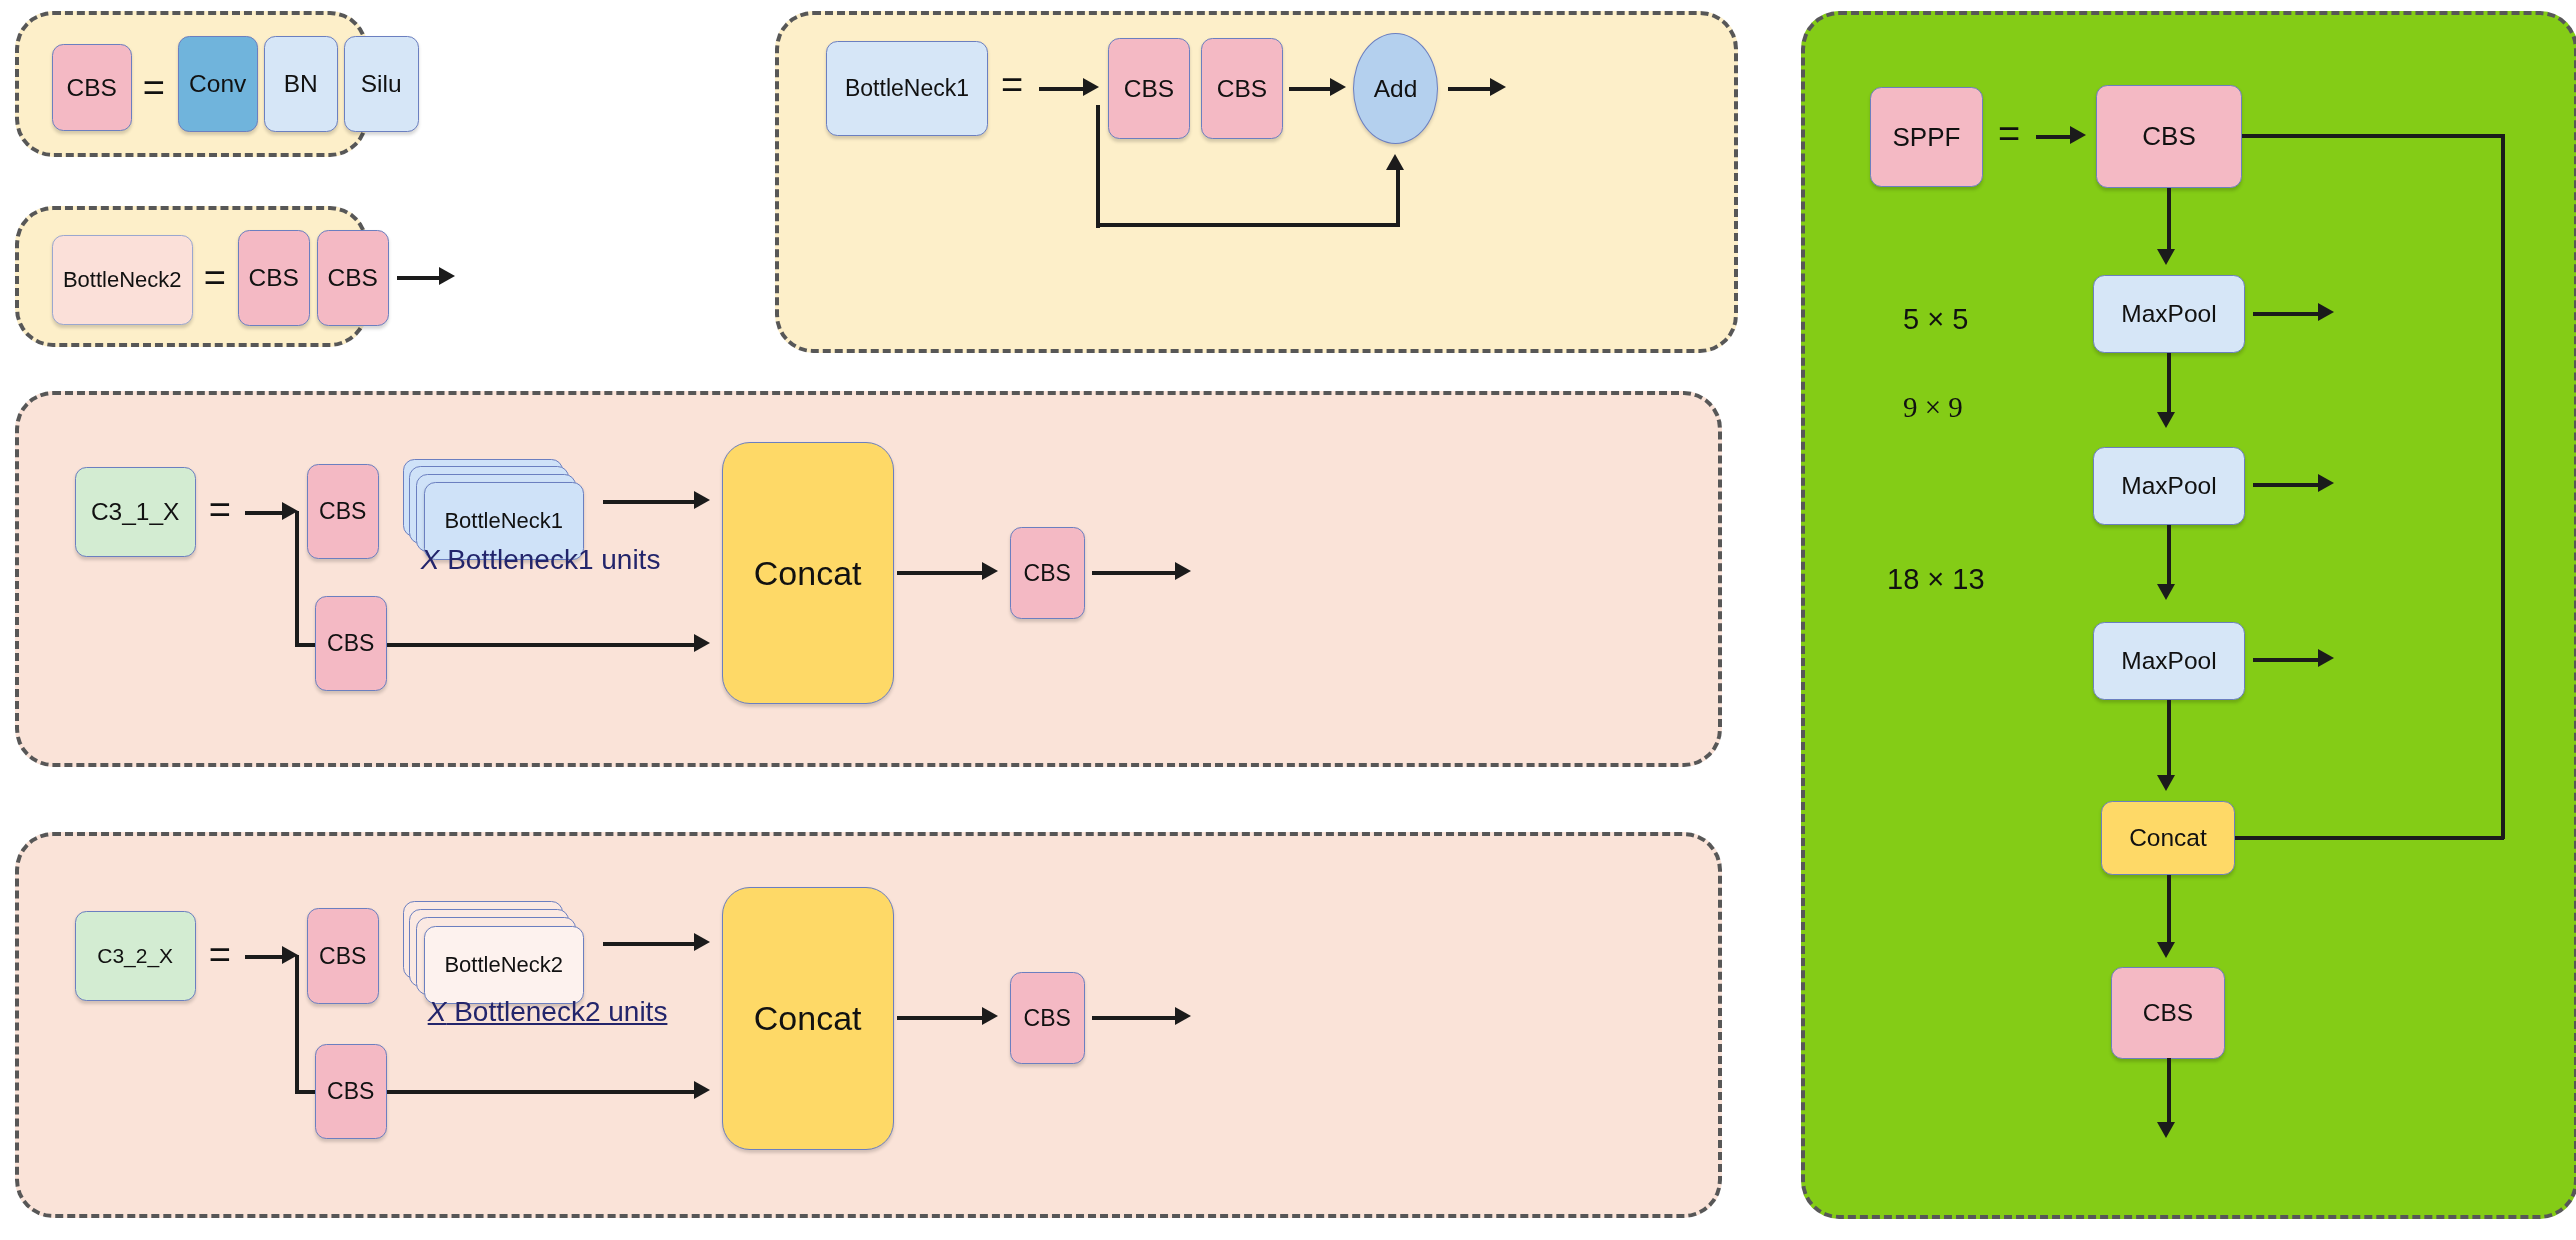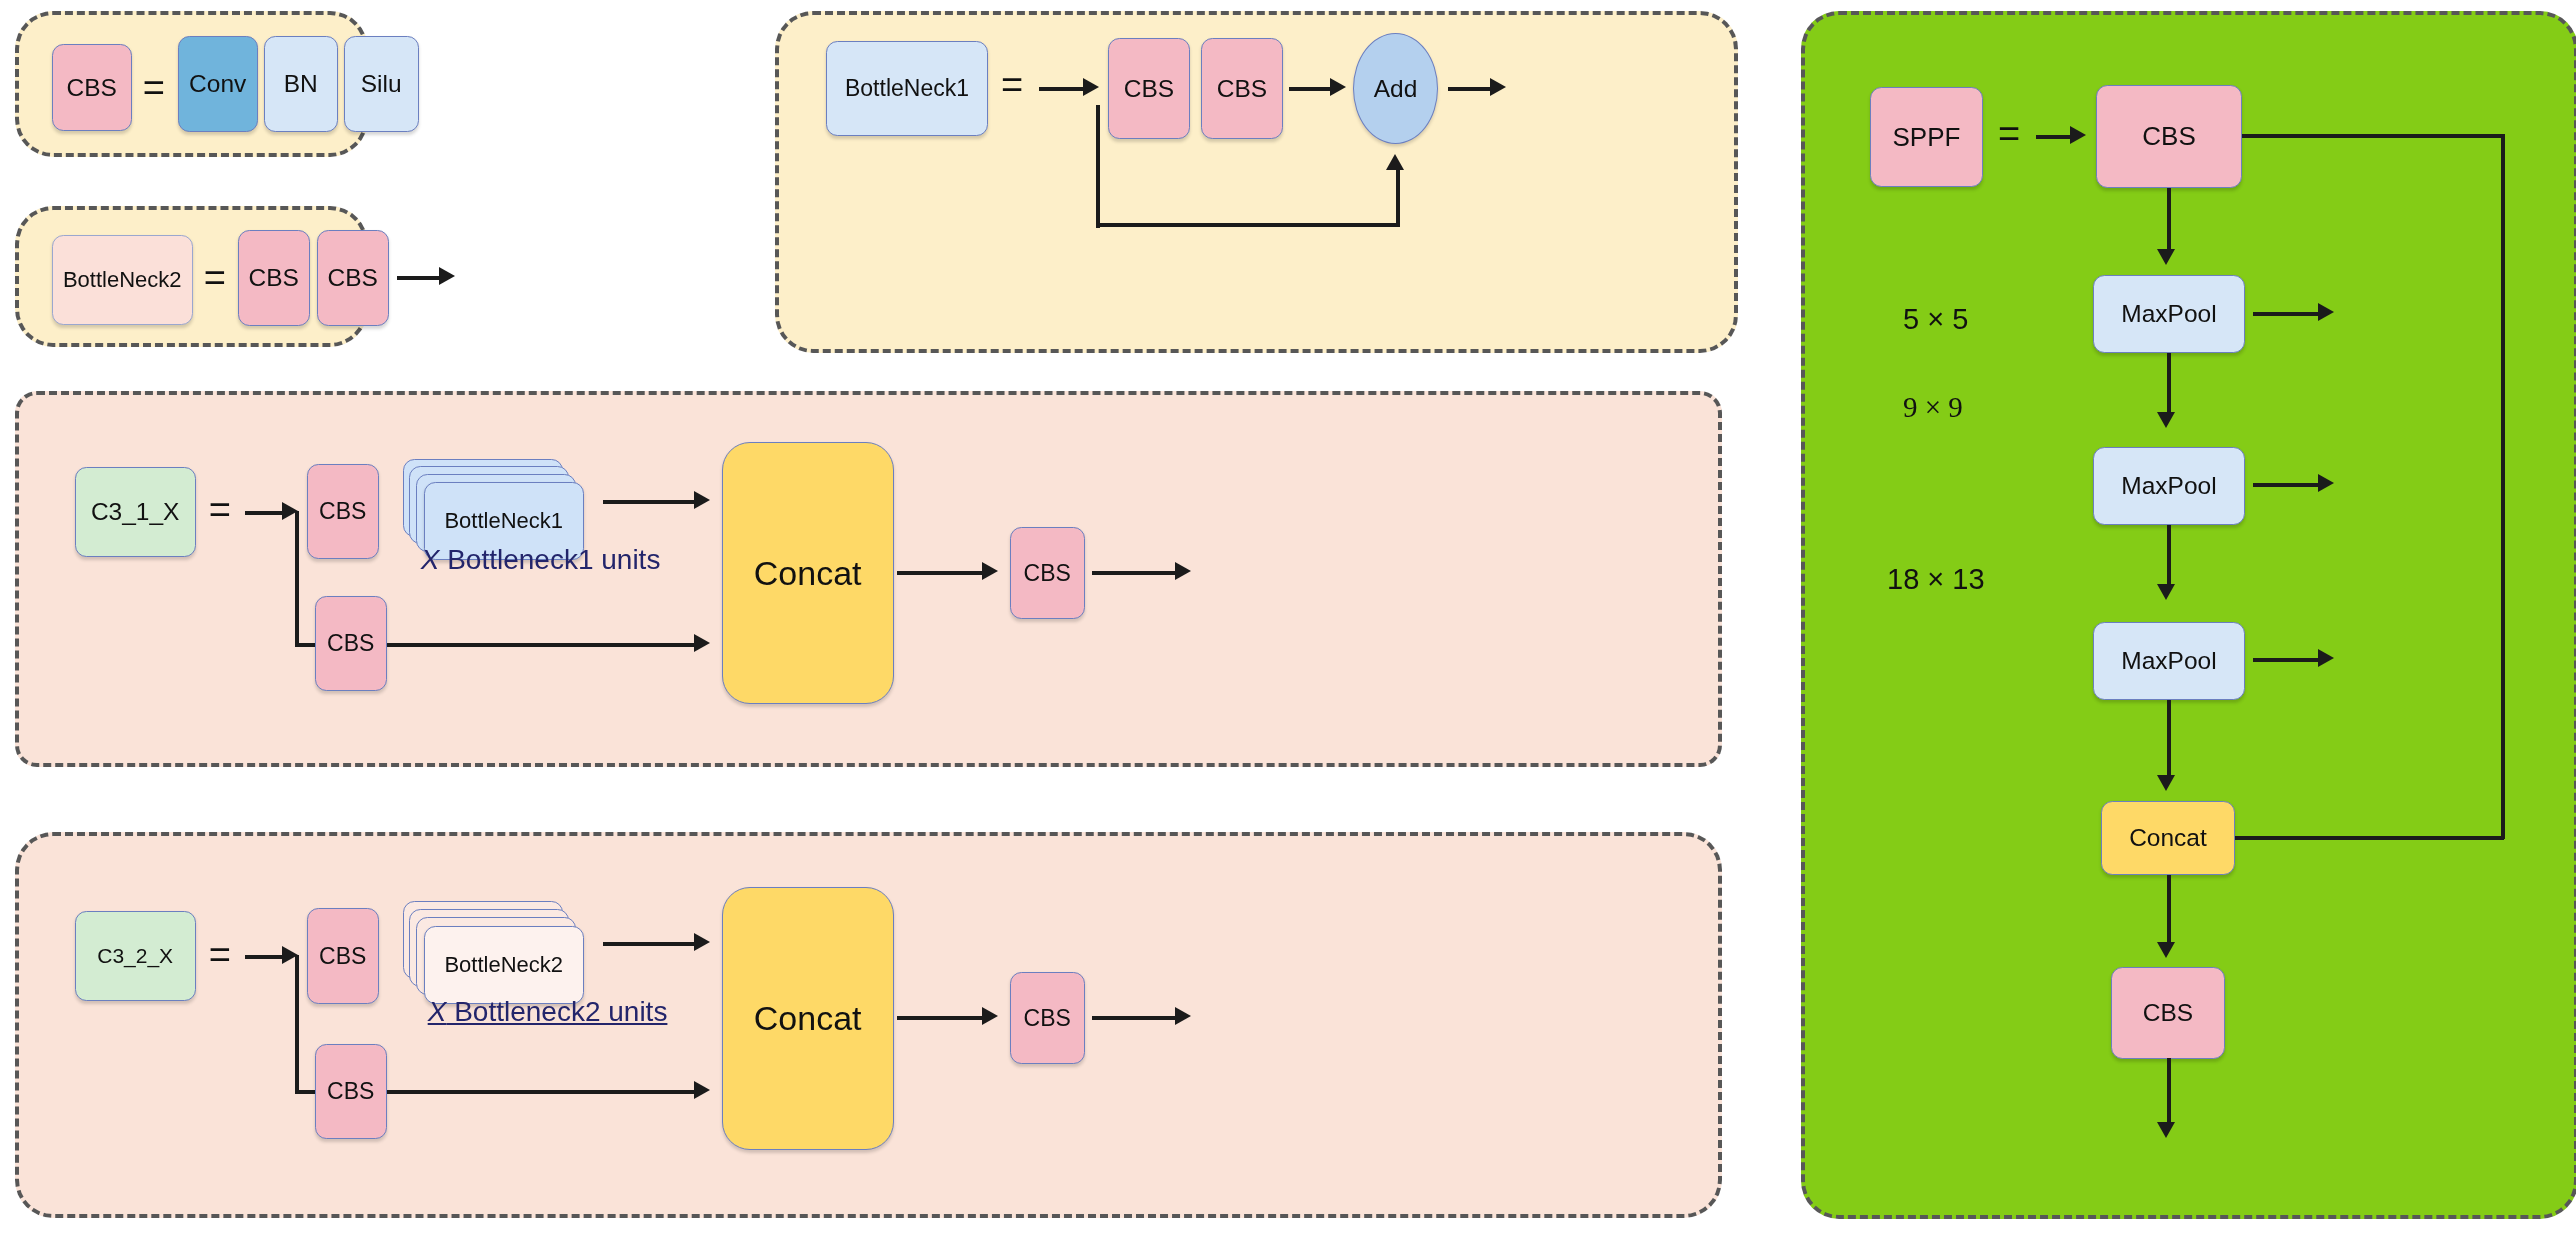--- a/index.html
+++ b/index.html
@@ -101,21 +101,21 @@
 
   <div class="ln hline" style="left:669px;top:72px;width:46px;"></div>
   <div class="ah ah-r" style="left:711px;top:63px;"></div>
 
   <div class="ln vline" style="left:317px;top:90px;height:123px;"></div>
   <div class="ln hline" style="left:317px;top:208px;width:304px;"></div>
   <div class="ln vline" style="left:617px;top:155px;height:56px;"></div>
   <div class="ah ah-u" style="left:607px;top:139px;"></div>
 </div>
 
-<div class="panel panel-peach" style="left:14.7px;top:391px;width:1707px;height:376px;border-radius:22px;">
+<div class="panel panel-peach" style="left:14.7px;top:391px;width:1707px;height:376px;">
 
   <div class="node n-green" style="left:56px;top:72px;width:121px;height:90px;font-size:24.5px;">C3_1_X</div>
 
   <div class="eq" style="left:190px;top:96px;">=</div>
 
   <div class="ln hline" style="left:226px;top:116px;width:41px;"></div>
   <div class="ah ah-r" style="left:263px;top:107px;"></div>
 
   <div class="node n-pink" style="left:288px;top:69px;width:72px;height:95px;font-size:23px;">CBS</div>
 

